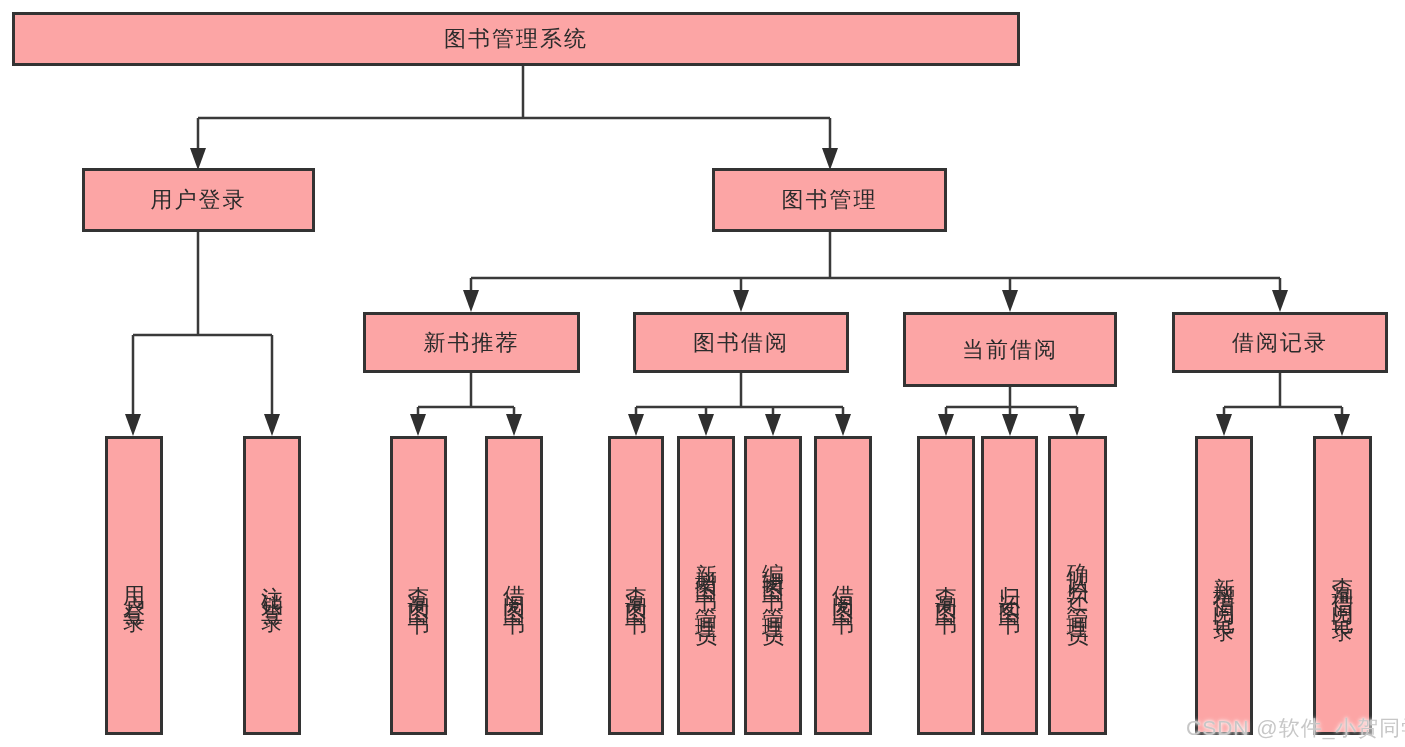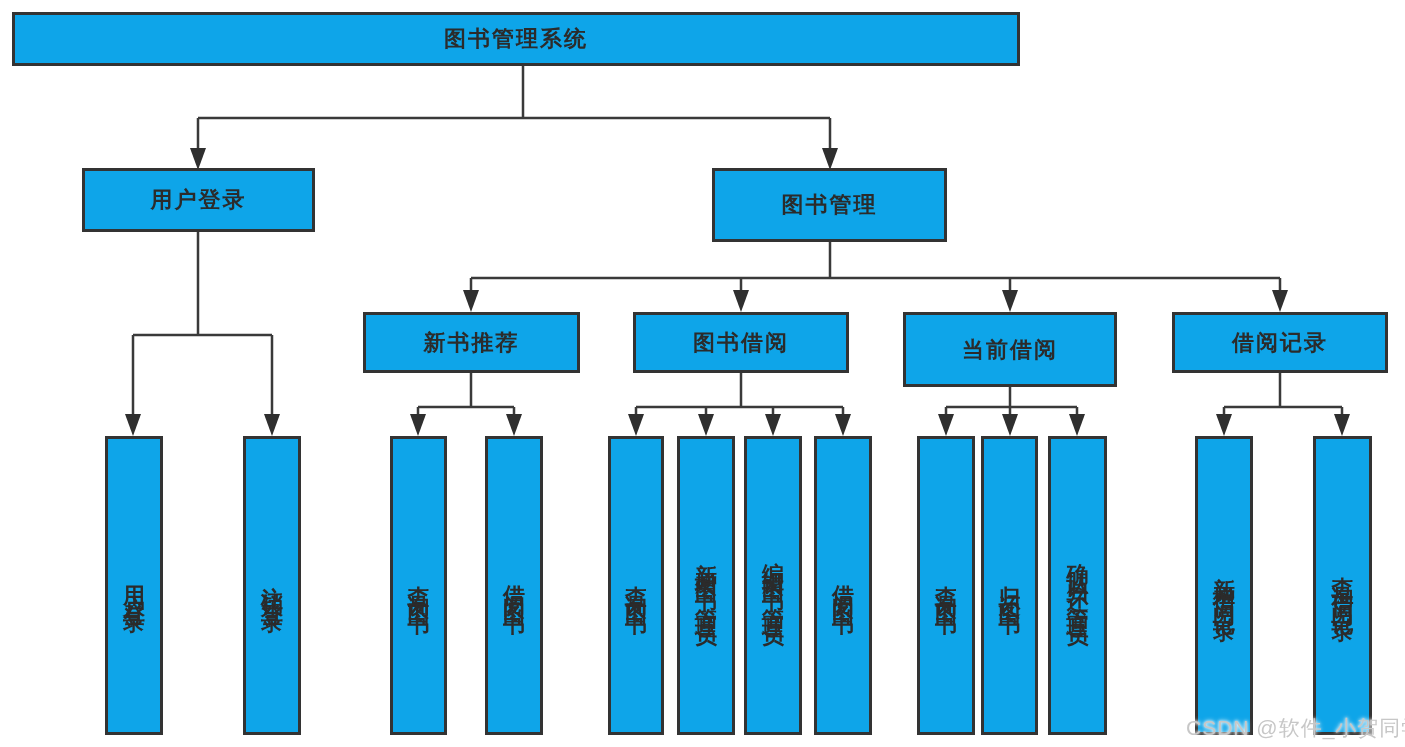--- a/index.html
+++ b/index.html
@@ -7,42 +7,41 @@
     position:relative;
     width:1405px;height:747px;
     background:#ffffff;
     font-family:"Liberation Sans","DejaVu Sans",sans-serif;
     overflow:hidden;
   }
   #wires{position:absolute;left:0;top:0;z-index:1;}
   .box{
     position:absolute;
     box-sizing:border-box;
-    background:#0ea5e9;
+    background:#fca5a5;
     border:3px solid #333333;
     color:#2b2b2b;
     display:flex;align-items:center;justify-content:center;
     font-size:22px;
     letter-spacing:2px;
     z-index:2;
     white-space:nowrap;
-    font-weight:bold;
   }
   .vbox{
     writing-mode:vertical-rl;
     text-orientation:mixed;
     letter-spacing:9px;
     line-height:1;
     white-space:normal;
   }
   
   .b-root{left:12px;top:12px;width:1008px;height:54px;}
   
   .b-login{left:82px;top:168px;width:233px;height:64px;}
-  .b-mgmt{left:712px;top:168px;width:235px;height:74px;}
+  .b-mgmt{left:712px;top:168px;width:235px;height:64px;}
   
   .b-nb{left:363px;top:312px;width:217px;height:61px;}
   .b-bb{left:633px;top:312px;width:216px;height:61px;}
   .b-cb{left:903px;top:312px;width:214px;height:75px;}
   .b-br{left:1172px;top:312px;width:216px;height:61px;}
   
   .leaf{top:436px;height:299px;}
   .lf-login1{left:105px;width:58px;}
   .lf-login2{left:243px;width:58px;}
   .lf-nb1{left:390px;width:57px;}

